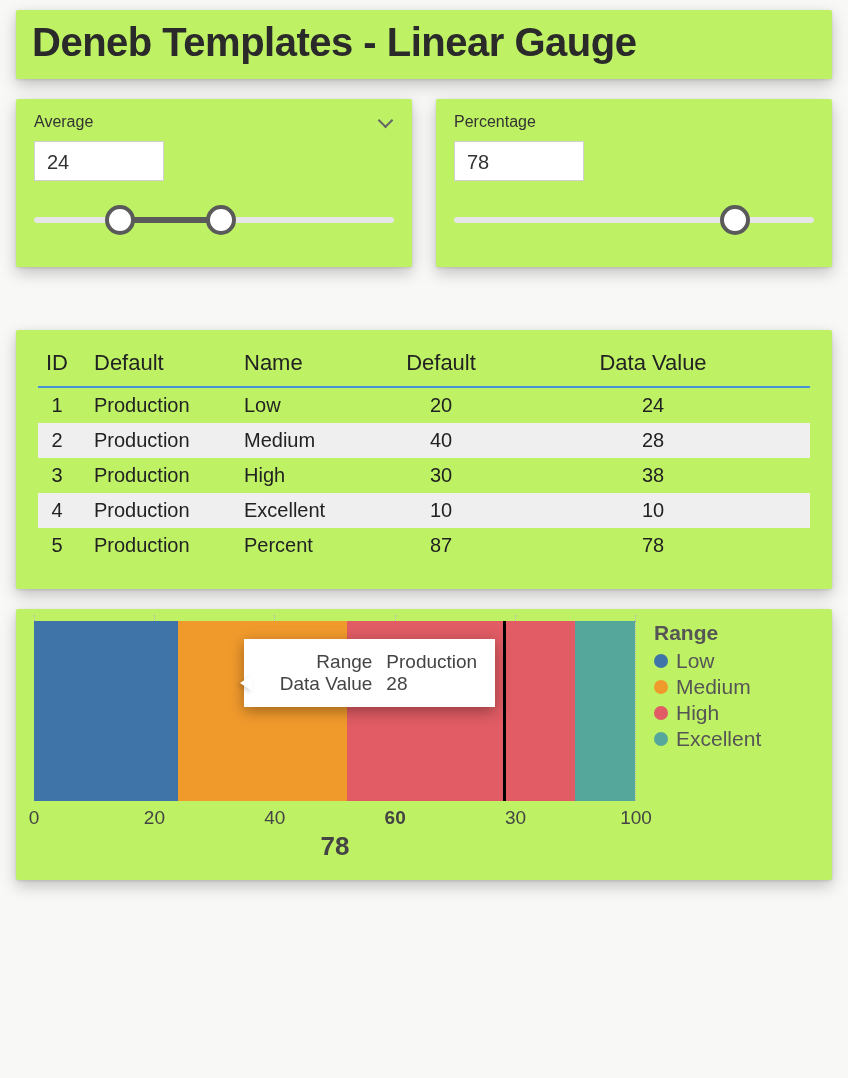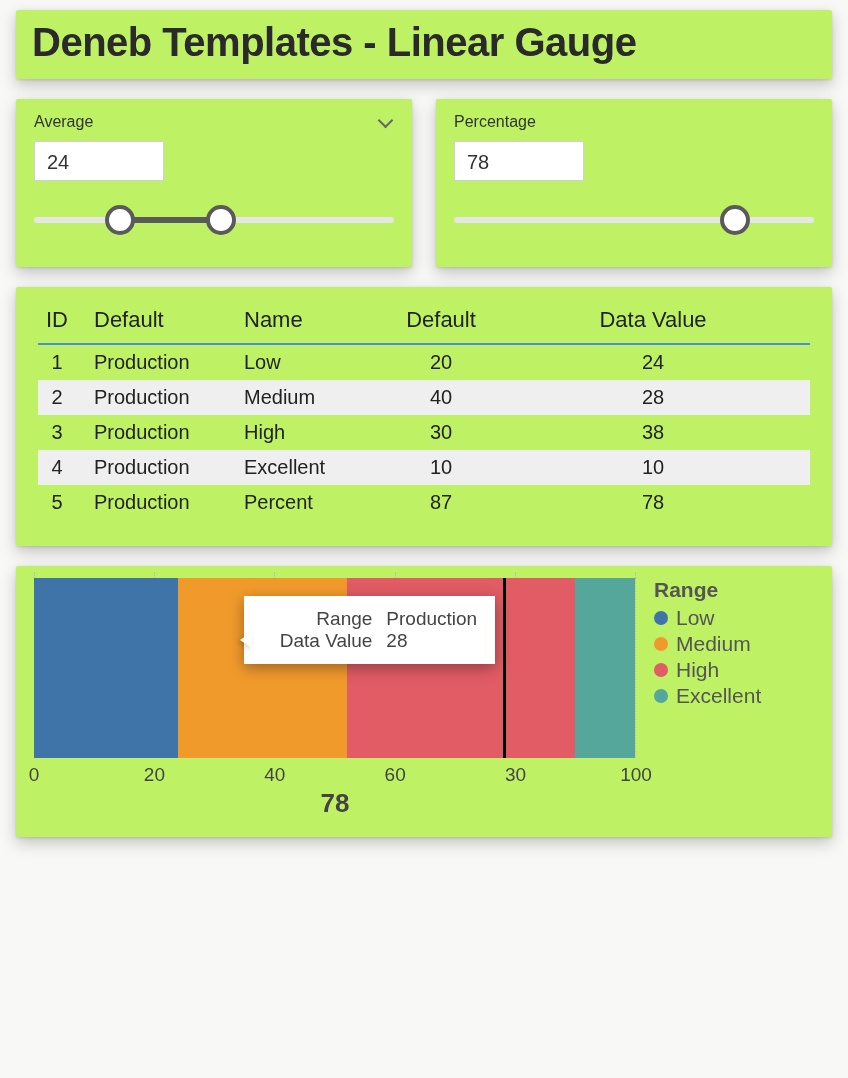--- a/index.html
+++ b/index.html
@@ -37,21 +37,21 @@
   }
   .slider-wrap { position:relative; height:40px; }
   .rail { position:absolute; left:0; right:0; top:18px; height:6px; background:#e6e6e6; border-radius:3px; }
   .rail-sel { position:absolute; top:18px; height:6px; background:#5a5a5a; border-radius:3px; }
   .handle {
     position:absolute; top:6px; width:30px; height:30px; border-radius:50%;
     background:#fff; border:4px solid #5a5a5a; box-sizing:border-box; transform:translateX(-50%);
   }
 
   
-  .table-card { padding:14px 22px 26px 22px; }
+  .table-card { padding:14px 22px 26px 22px;margin-top:43px; }
   table { width:100%; border-collapse:collapse; font-size:20px; }
   thead th { text-align:left; font-weight:400; color:#222; padding:6px 8px 10px 8px; font-size:22px; }
   thead tr { border-bottom:2px solid #4a90d9; }
   tbody td { padding:6px 8px; }
   tbody tr:nth-child(even) { background:#efefef; }
   .num { text-align:center; padding-right:18px; }
 
   
   .gauge-card { padding:12px 18px 18px 18px; }
   .gauge-title { font-size:24px; font-weight:800; font-family: Verdana, "Segoe UI", sans-serif; margin:0 0 8px 0; }
@@ -194,21 +194,21 @@
             <div class="tt-row">
               <span class="tt-label">Data Value</span>
               <span>28</span>
             </div>
           </div>
         </div>
       <div class="axis" id="axis">
           <span style="left: 0%;">0</span>
           <span style="left: 20%;">20</span>
           <span style="left: 40%;">40</span>
-          <span style="left: 60%;">60</span>
+          <span style="left: 60%; font-weight: bold;">60</span>
           <span style="left: 80%;">30</span>
           <span style="left: 100%;">100</span>
         </div>
       <div class="gauge-value">78</div>
     </div>
     <div class="legend">
       <div class="legend-title">Range</div>
       <div id="legend-items">
           <div class="leg-item">
             <span class="swatch" style="background:#3f74a8"></span>

